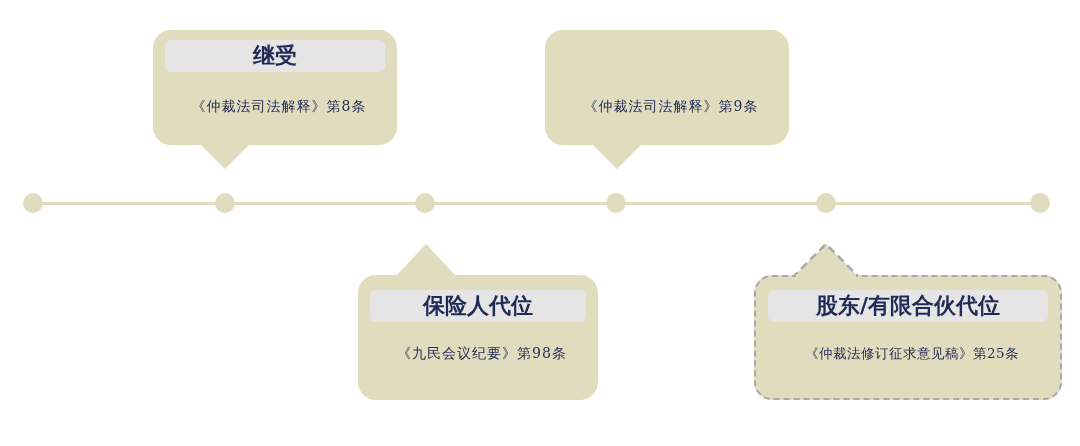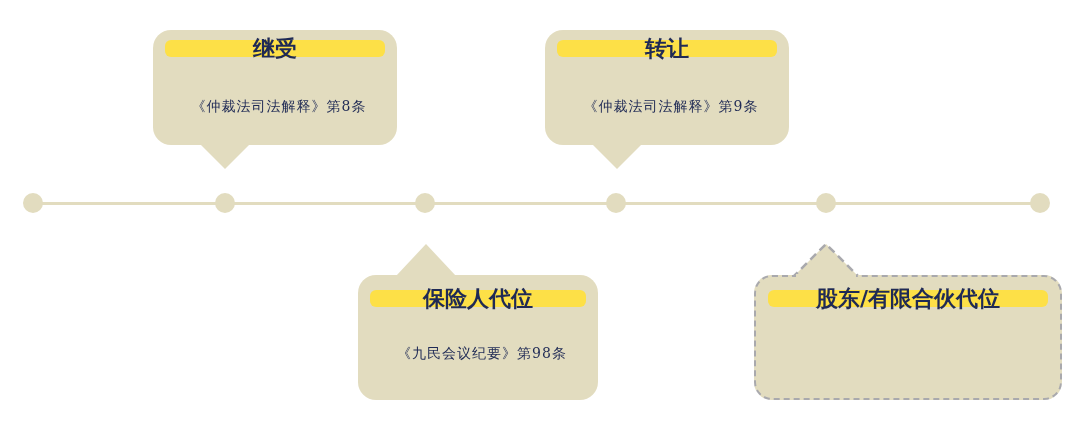--- a/index.html
+++ b/index.html
@@ -1,21 +1,21 @@
 <!DOCTYPE html>
 <html><head>
 <meta charset="utf-8">
 <style>
   html,body{margin:0;padding:0;}
   body{width:1080px;height:446px;background:#ffffff;position:relative;overflow:hidden;font-family:"DejaVu Sans","Liberation Sans",sans-serif;}
   .line{position:absolute;left:33px;top:202px;width:1007px;height:3px;background:#e2dcbf;}
   .dot{position:absolute;width:20px;height:20px;border-radius:50%;background:#e2dcbf;top:193px;margin-left:-10px;}
   .callout{position:absolute;background:#e2dcbf;border-radius:18px;box-sizing:border-box;}
   .callout.dashed{border:2.5px dashed #a9a9ad;margin-left:12px;}
-  .title{position:absolute;left:12px;right:12px;top:10px;height:17px;background:#fde047;border-radius:6px;display:flex;align-items:center;justify-content:center;font-weight:bold;font-size:22px;color:#1f2a55;}
+  .title{position:absolute;left:12px;right:12px;top:10px;height:32px;background:#e5e5e5;border-radius:6px;display:flex;align-items:center;justify-content:center;font-weight:bold;font-size:22px;color:#1f2a55;}
   .desc{position:absolute;left:8px;right:0;text-align:center;font-family:"DejaVu Serif","Liberation Serif",serif;font-size:14px;color:#1f2a55;letter-spacing:1px;}
   .ptr{position:absolute;width:0;height:0;}
   .ptr.down{border-left:25px solid transparent;border-right:25px solid transparent;border-top:25px solid #e2dcbf;}
   .ptr.up{border-left:30px solid transparent;border-right:30px solid transparent;border-bottom:32px solid #e2dcbf;}
 </style>
 </head>
 <body>
 
 <div class="line"></div>
 <div class="dot" style="left:33px;"></div>
@@ -26,29 +26,29 @@
 <div class="dot" style="left:1040px;"></div>
 
 <div class="ptr down" style="left:200px;top:144px;"></div>
 <div class="callout" style="left:153px;top:30px;width:244px;height:115px;">
   <div class="title">继受</div>
   <div class="desc" style="top:68px;">《仲裁法司法解释》第8条</div>
 </div>
 
 <div class="ptr down" style="left:592px;top:144px;"></div>
 <div class="callout" style="left:545px;top:30px;width:244px;height:115px;">
-  <div class="title">转让</div>
   <div class="desc" style="top:68px;">《仲裁法司法解释》第9条</div>
 </div>
 
 <div class="ptr up" style="left:396px;top:244px;"></div>
 <div class="callout" style="left:358px;top:275px;width:240px;height:125px;padding-left:41px;">
   <div class="title" style="top:15px;">保险人代位</div>
   <div class="desc" style="top:70px;">《九民会议纪要》第98条</div>
 </div>
 
 <svg style="position:absolute;left:786px;top:240px;" width="80" height="40">
   <polygon points="6,38 40,4 74,38" fill="#e2dcbf" stroke="#a9a9ad" stroke-width="2.5" stroke-dasharray="8,5"></polygon>
 </svg>
 <div class="callout dashed" style="left:742px;top:275px;width:308px;height:125px;">
   <div class="title" style="top:13px;">股东/有限合伙代位</div>
+  <div class="desc" style="top:68px;font-size:13.5px;letter-spacing:0.5px;">《仲裁法修订征求意见稿》第25条</div>
 </div>
 <div style="position:absolute;left:796px;top:274px;width:60px;height:6px;background:#e2dcbf;"></div>
 
 </body></html>

